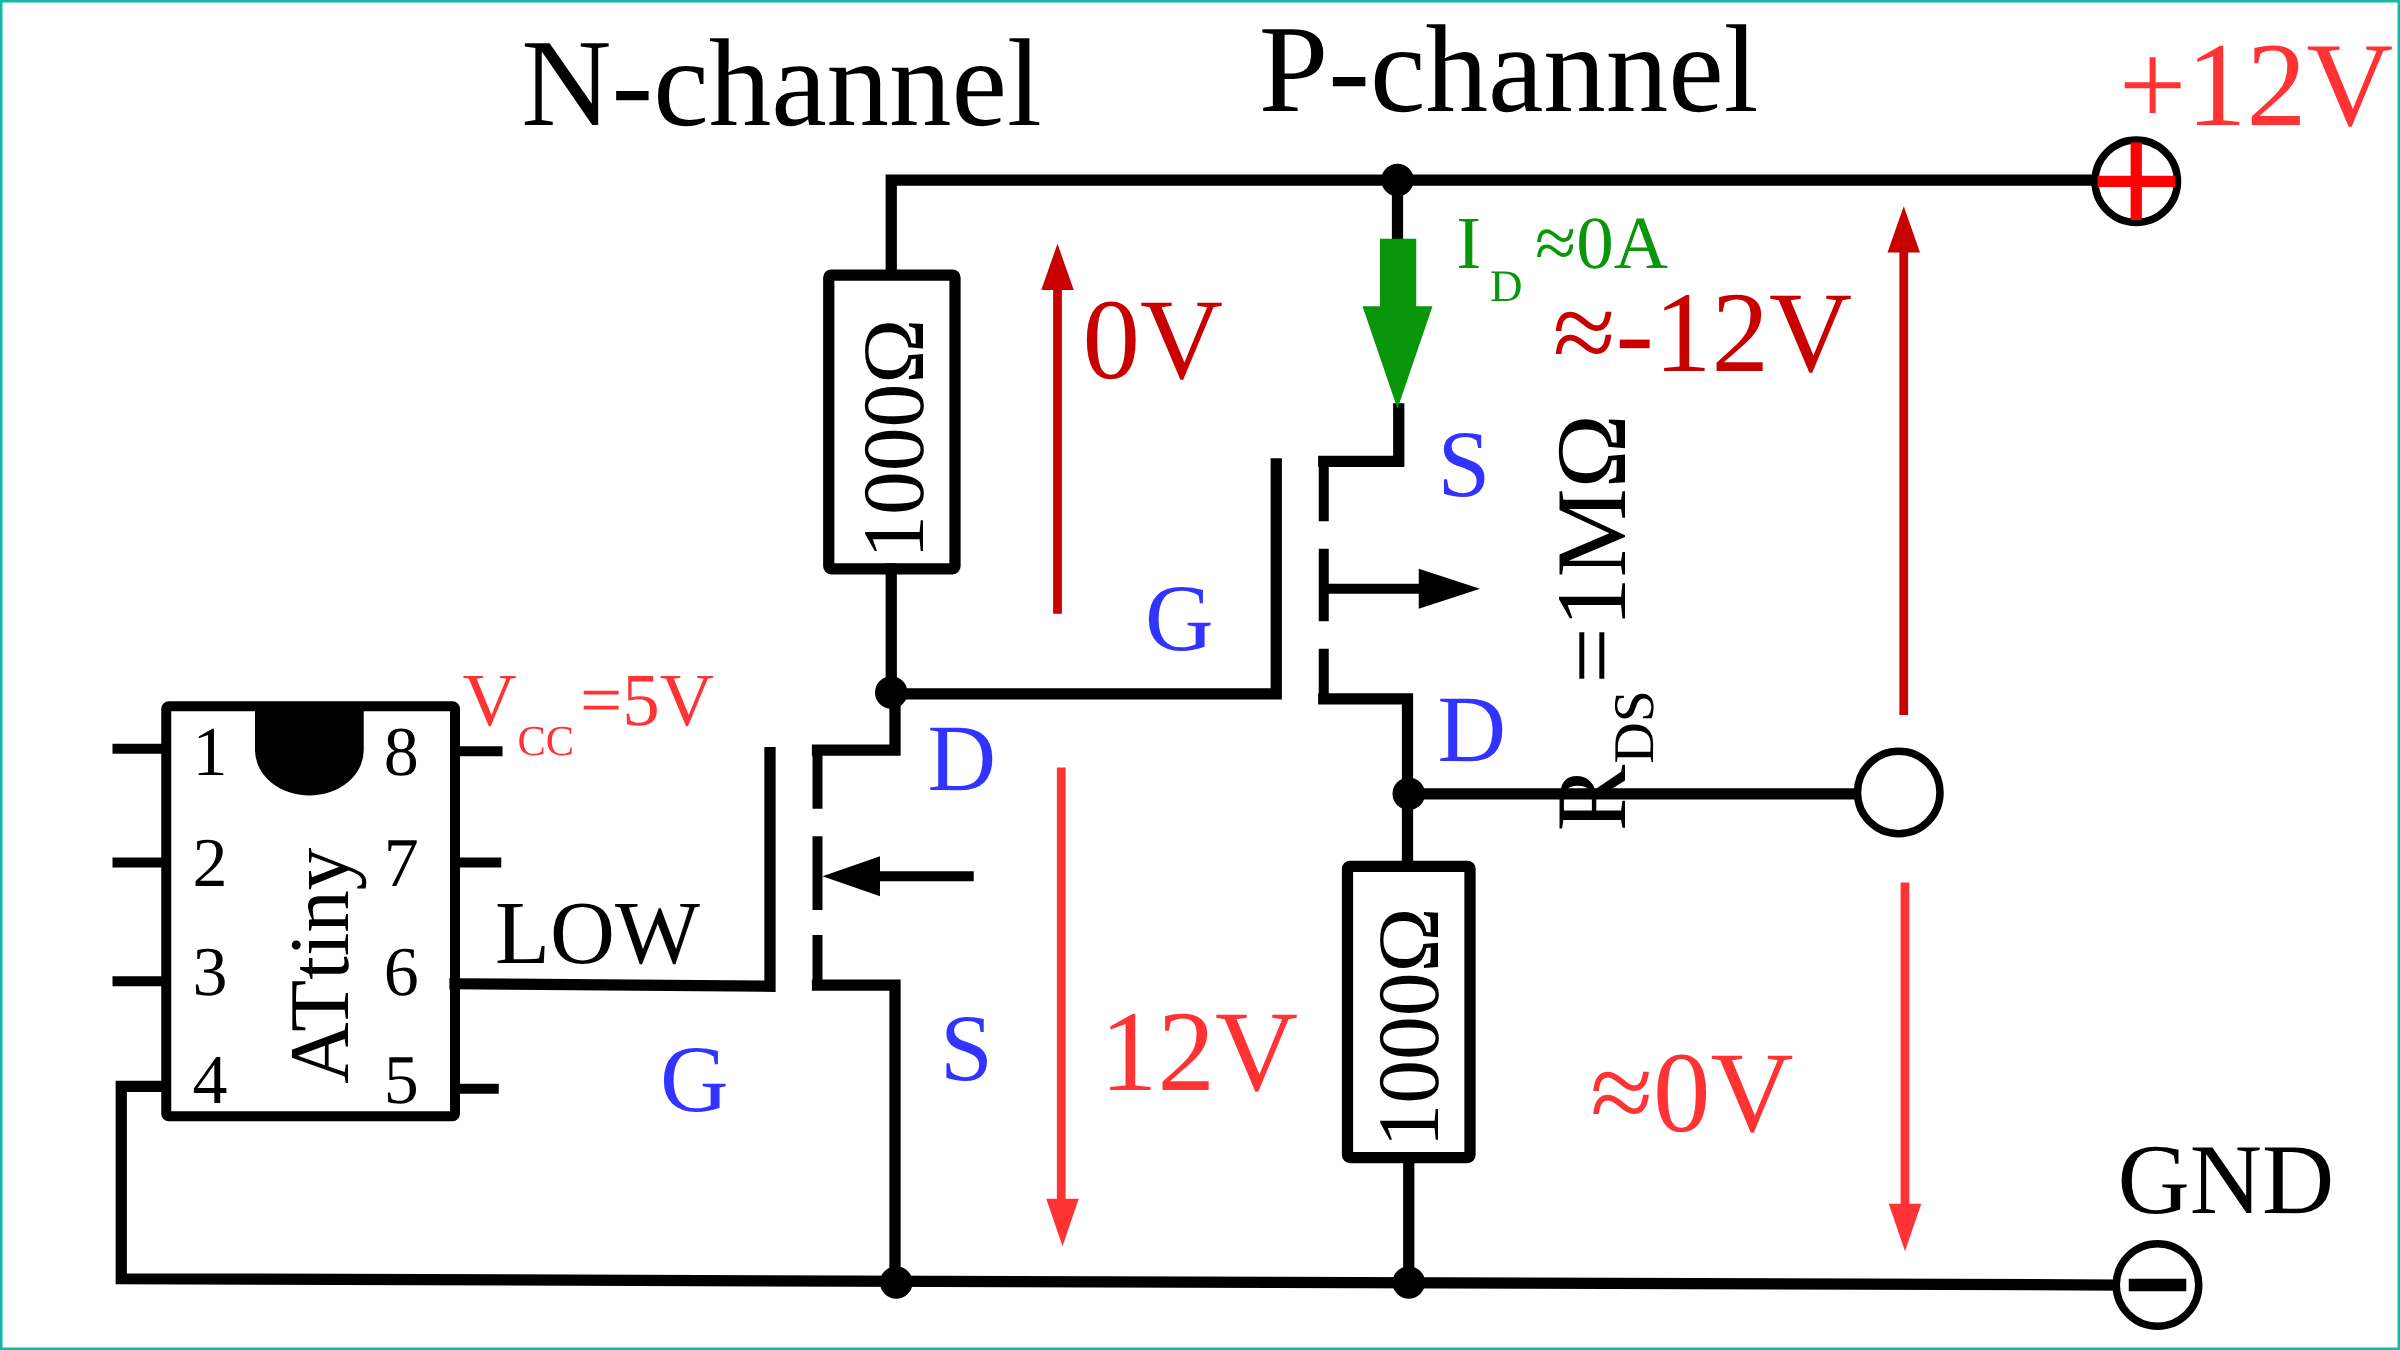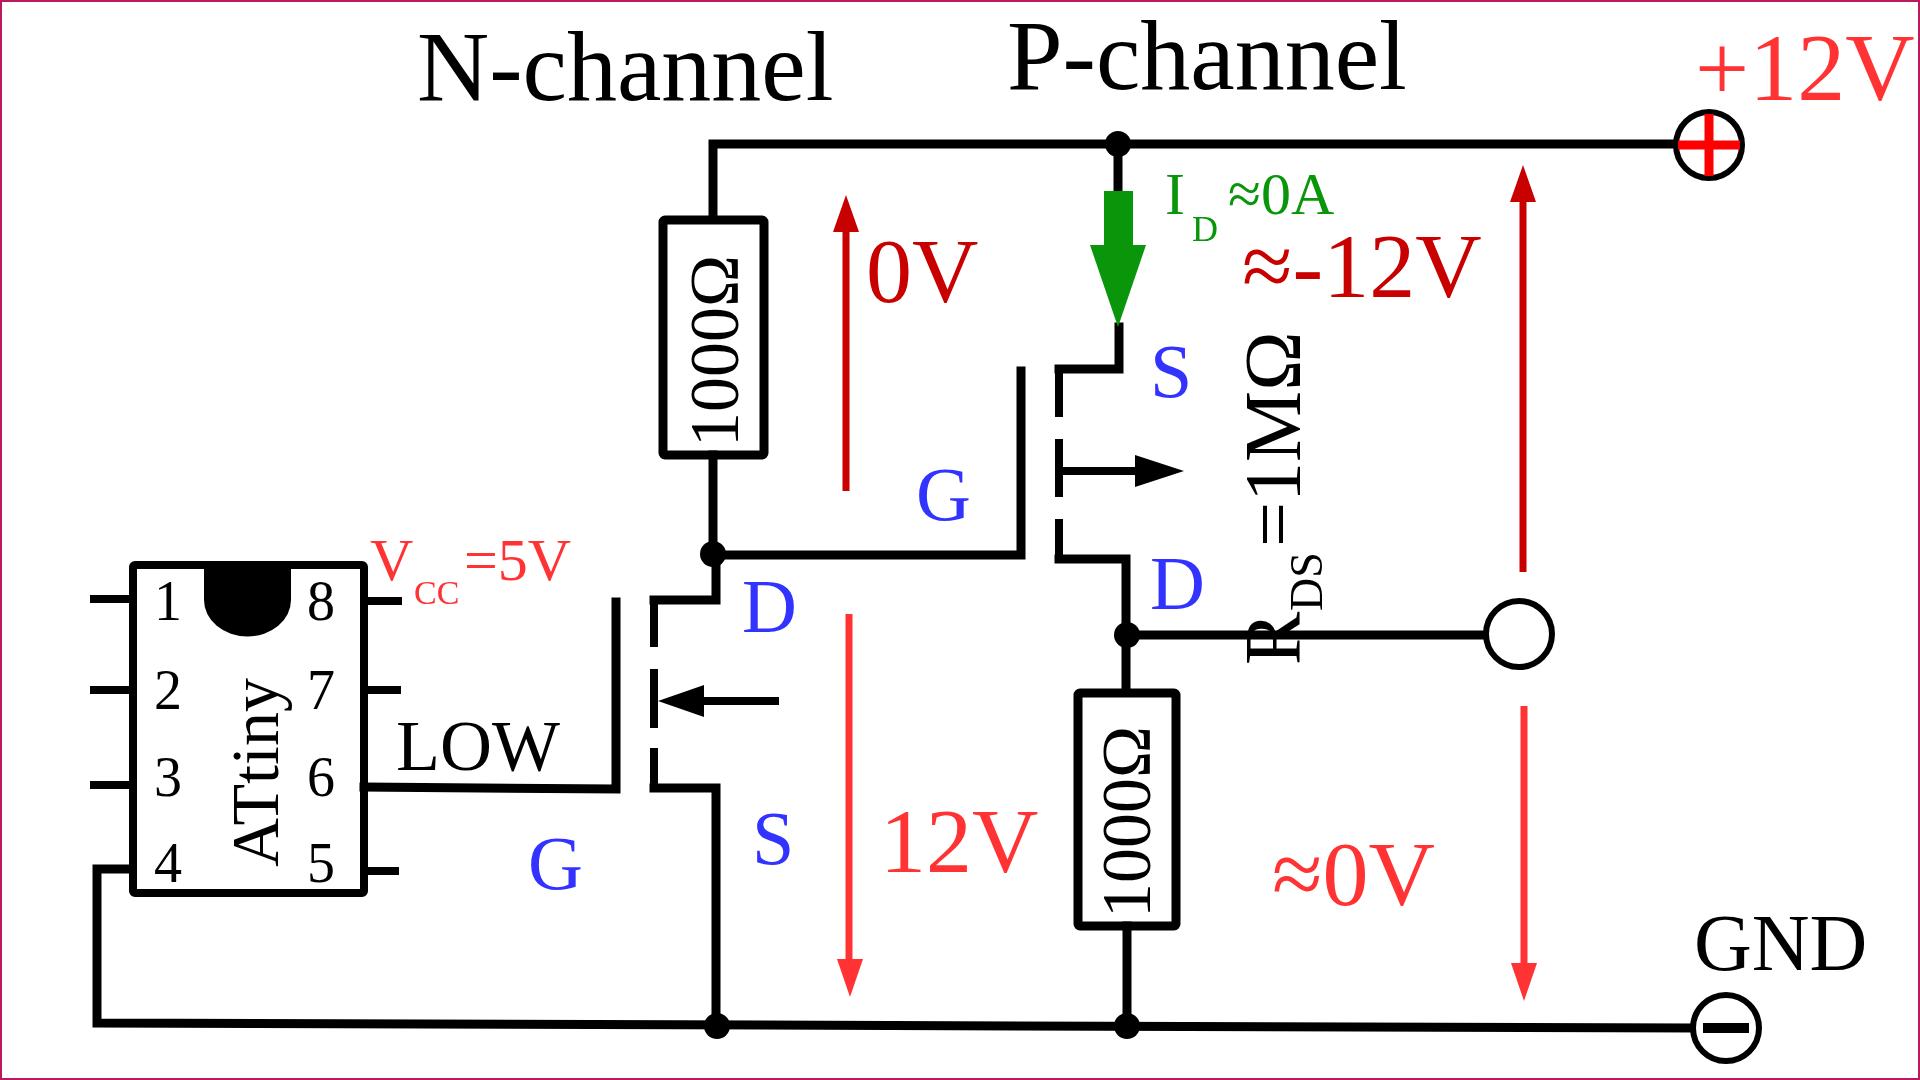--- a/index.html
+++ b/index.html
@@ -1,17 +1,17 @@
 <!DOCTYPE html>
 <html><head>
 <meta charset="utf-8">
 <style>
   html, body { margin: 0; padding: 0; background: #ffffff; }
   body { width: 1920px; height: 1080px; overflow: hidden; }
-  #canvas { position: absolute; left: 0; top: 0; width: 1920px; height: 1080px; box-sizing: border-box; border: 2px solid #be185d; background: #fff; }
+  #canvas { position: absolute; left: 0; top: 0; width: 1920px; height: 1080px; box-sizing: border-box; border: 2px solid #14b8a6; background: #fff; }
   svg { position: absolute; left: 0; top: 0; }
   text { font-family: "Liberation Serif", "DejaVu Serif", serif; }
   .wire { stroke: #000; stroke-width: 9; fill: none; stroke-linecap: square; stroke-linejoin: miter; }
   .thin { stroke: #000; stroke-width: 8; fill: none; }
   .dot { fill: #000; }
   .title { font-size: 100px; fill: #000; }
   .pin-num { font-size: 56px; fill: #000; }
   .term-lbl { font-size: 76px; fill: #3333ff; }
   .res-lbl { font-size: 70px; fill: #000; }
 </style>

